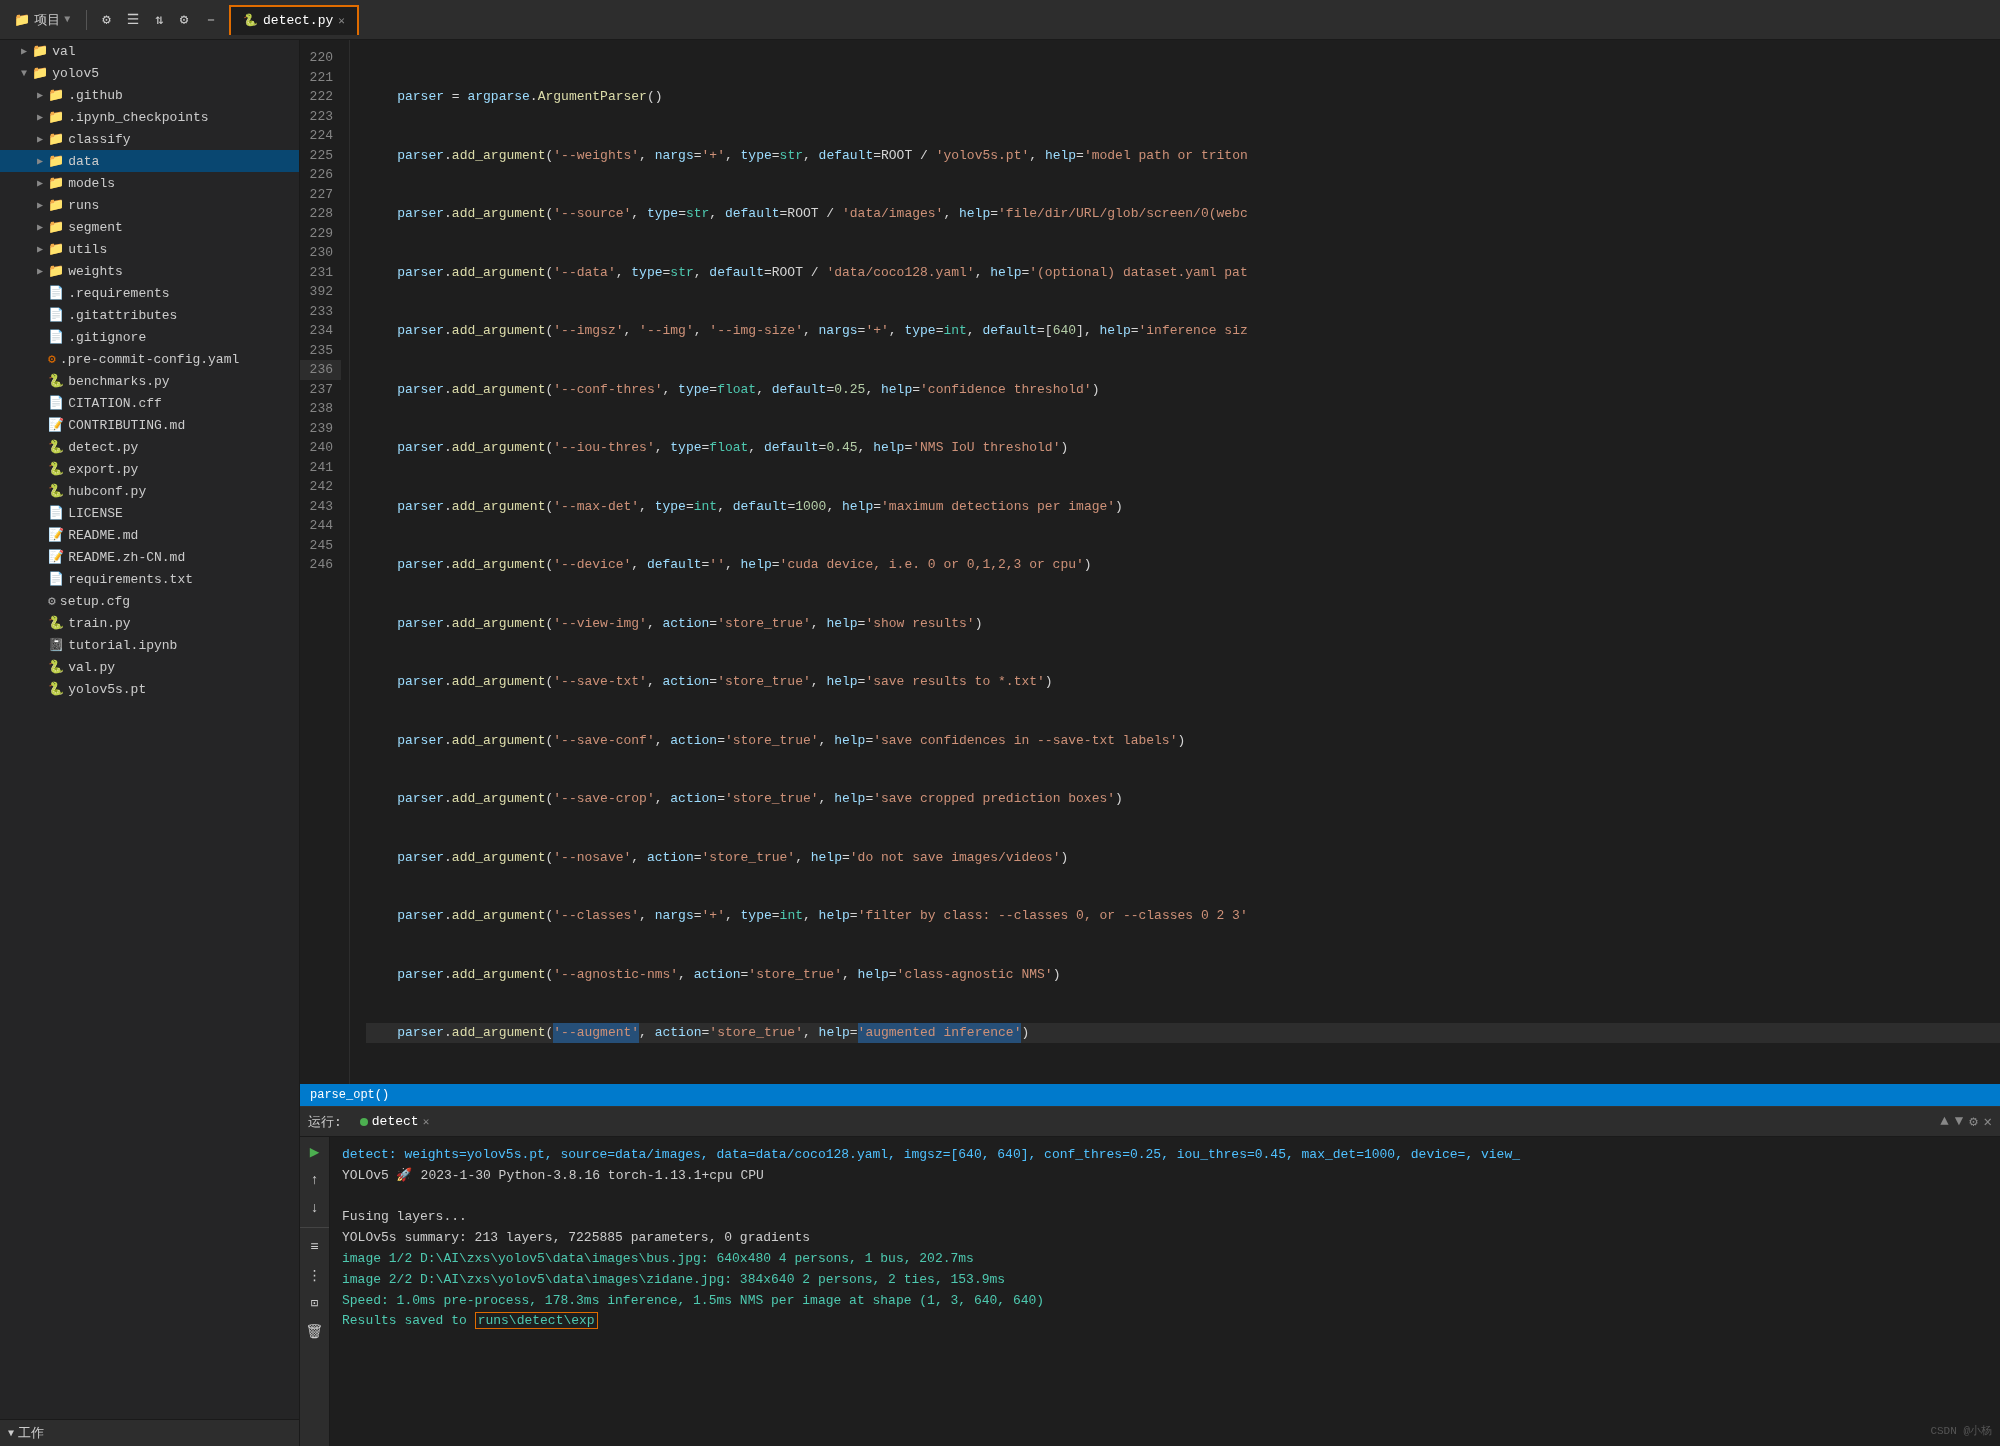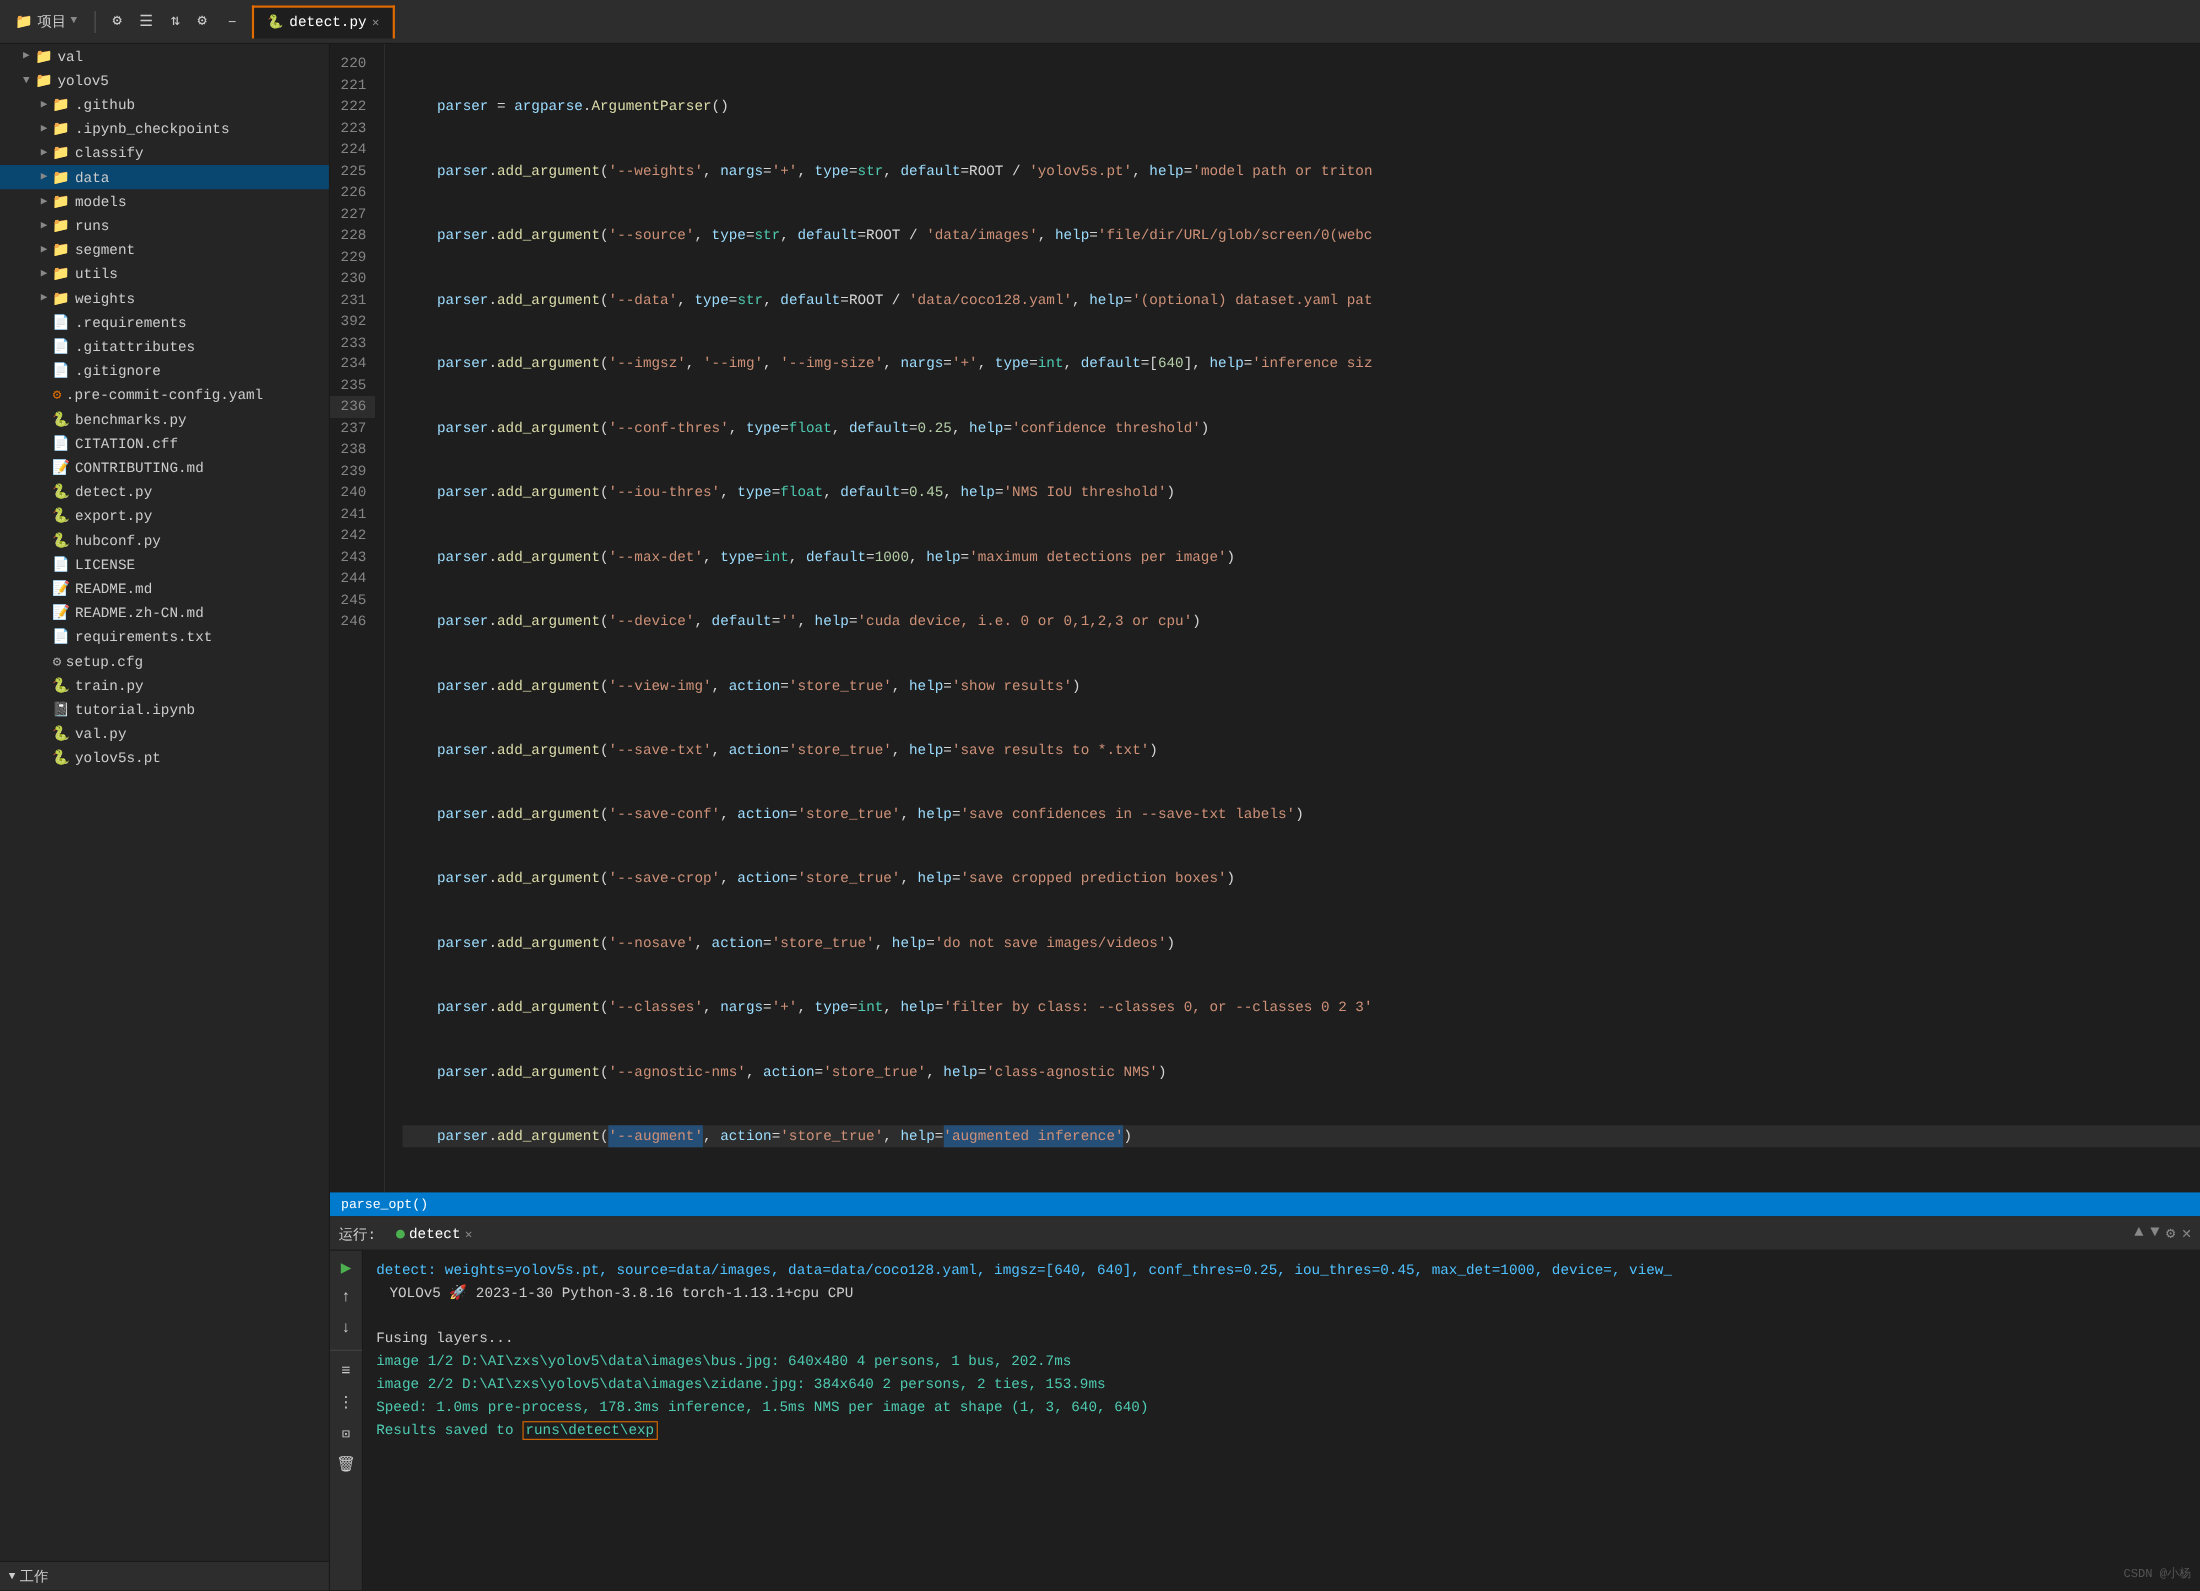--- a/index.html
+++ b/index.html
@@ -581,23 +581,24 @@
           <div class="term-icon-btn">↓</div>
           <div style="height:1px; background:#444; width:100%; margin:2px 0;"></div>
           <div class="term-icon-btn">≡</div>
           <div class="term-icon-btn">⋮</div>
           <div class="term-icon-btn" style="font-size:12px;">⊡</div>
           <div class="term-icon-btn">🗑</div>
         </div>
 
         <div class="terminal-content">
           <span class="term-line" style="color:#4fc1ff;">detect: weights=yolov5s.pt, source=data/images, data=data/coco128.yaml, imgsz=[640, 640], conf_thres=0.25, iou_thres=0.45, max_det=1000, device=, view_</span>
-          <span class="term-line" style="color:#cccccc;margin-left:12px;">YOLOv5 <span style="color:#dcdcaa;">🚀</span> 2023-1-30 Python-3.8.16 torch-1.13.1+cpu CPU</span>
+          <span class="term-line" style="color:#cccccc;">YOLOv5 <span style="color:#dcdcaa;">🚀</span> 2023-1-30 Python-3.8.16 torch-1.13.1+cpu CPU</span>
           <span class="term-line">&nbsp;</span>
           <span class="term-line" style="color:#cccccc;">Fusing layers...</span>
+          <span class="term-line" style="color:#cccccc;">YOLOv5s summary: 213 layers, 7225885 parameters, 0 gradients</span>
           <span class="term-line" style="color:#4ec9b0;">image 1/2 D:\AI\zxs\yolov5\data\images\bus.jpg: 640x480 4 persons, 1 bus, 202.7ms</span>
           <span class="term-line" style="color:#4ec9b0;">image 2/2 D:\AI\zxs\yolov5\data\images\zidane.jpg: 384x640 2 persons, 2 ties, 153.9ms</span>
           <span class="term-line" style="color:#4ec9b0;">Speed: 1.0ms pre-process, 178.3ms inference, 1.5ms NMS per image at shape (1, 3, 640, 640)</span>
           <span class="term-line" style="color:#4ec9b0;">Results saved <span style="color:#4ec9b0;">to</span> <span style="border:1px solid #e06c00; padding: 0 2px; color:#4ec9b0;">runs\detect\exp</span></span>
         </div>
       </div>
     </div>
   </div>
 </div>
 

